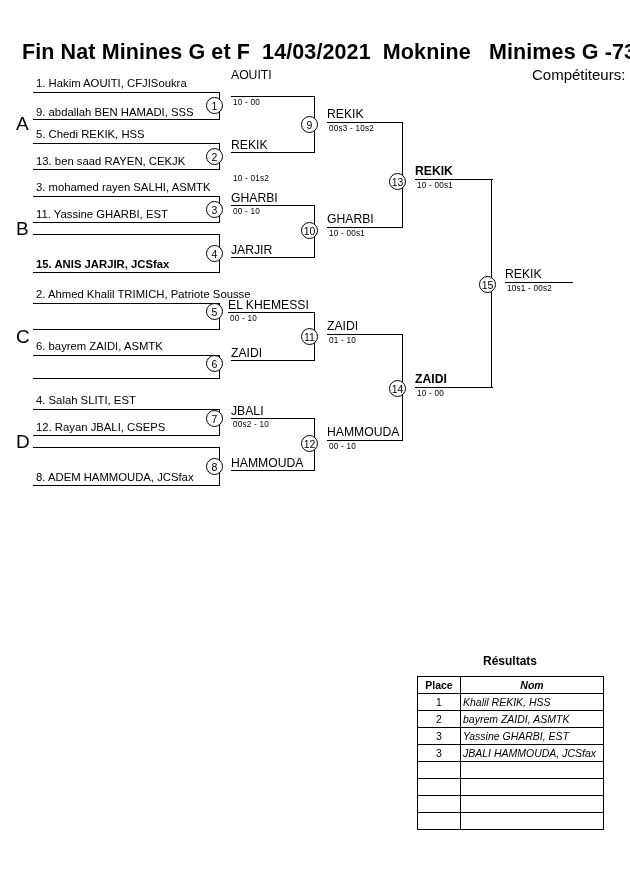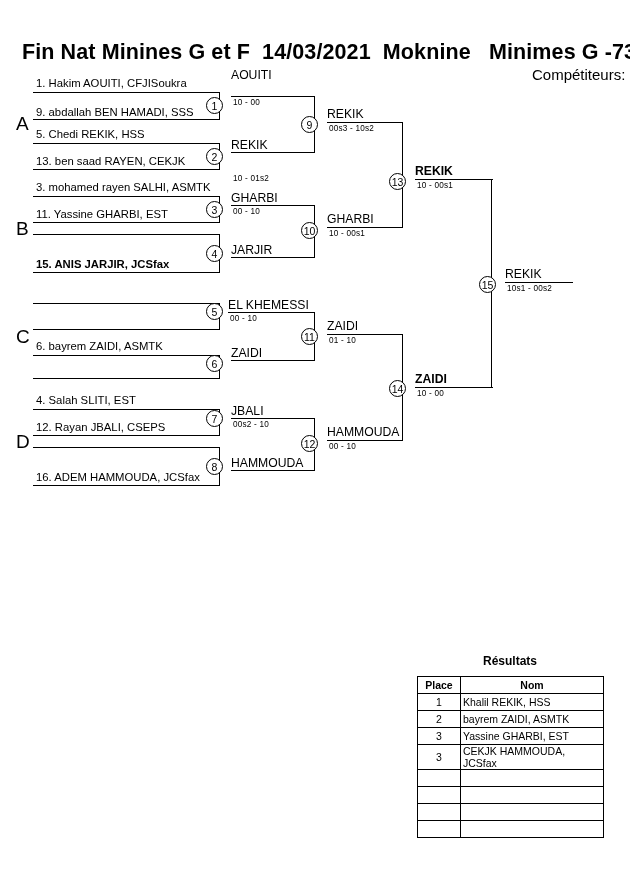--- a/index.html
+++ b/index.html
@@ -55,21 +55,21 @@
   .results-table{
     position:absolute;left:417px;top:676px;width:187px;
     border-collapse:collapse;border:1.6px solid #000;background:#fff;
   }
   .results-table th,.results-table td{
     border:1px solid #000;font-size:10.5px;height:16px;padding:0 2px;
     font-weight:normal;
   }
   .results-table th{font-weight:bold;text-align:center;}
   .col-place{width:38px;text-align:center;}
-  .col-nom{text-align:left;padding-left:6px;}
+  .col-nom{text-align:left;padding-left:6px;font-style:italic;}
 </style>
 </head>
 <body>
 
 <div class="stage">
 
   <div class="title">Fin Nat Minines G et F  14/03/2021  Moknine   Minimes G -73</div>
   <div class="competitors">Compétiteurs: 13</div>
 
   <div class="pool" style="left:16px;top:113px;">A</div>
@@ -122,20 +122,21 @@
   <div class="winner" style="left:231px;top:244px;">JARJIR</div>
   <div class="score" style="left:233px;top:259px;"></div>
   <div class="line hline" style="left:231px;top:257px;width:84px;"></div>
 
   <div class="line vline" style="left:314px;top:205px;height:53px;"></div>
   <div class="node" style="left:301px;top:222px;">10</div>
   <div class="winner" style="left:327px;top:213px;">GHARBI</div>
   <div class="score" style="left:329px;top:229px;">10 - 00s1</div>
   <div class="line hline" style="left:327px;top:227px;width:76px;"></div>
 
+  <div class="entrant" style="left:36px;top:288px;">2. Ahmed Khalil TRIMICH, Patriote Sousse</div>
   <div class="line hline" style="left:33px;top:303px;width:187px;"></div>
   <div class="line hline" style="left:33px;top:329px;width:187px;"></div>
   <div class="line vline" style="left:219px;top:303px;height:27px;"></div>
   <div class="node" style="left:206px;top:303px;">5</div>
   <div class="winner" style="left:228px;top:299px;">EL KHEMESSI</div>
   <div class="score" style="left:230px;top:314px;">00 - 10</div>
   <div class="line hline" style="left:228px;top:312px;width:87px;"></div>
 
   <div class="entrant" style="left:36px;top:340px;">6. bayrem ZAIDI, ASMTK</div>
   <div class="line hline" style="left:33px;top:355px;width:187px;"></div>
@@ -156,21 +157,21 @@
   <div class="line hline" style="left:33px;top:409px;width:187px;"></div>
   <div class="entrant" style="left:36px;top:421px;">12. Rayan JBALI, CSEPS</div>
   <div class="line hline" style="left:33px;top:435px;width:187px;"></div>
   <div class="line vline" style="left:219px;top:409px;height:27px;"></div>
   <div class="node" style="left:206px;top:410px;">7</div>
   <div class="winner" style="left:231px;top:405px;">JBALI</div>
   <div class="score" style="left:233px;top:420px;">00s2 - 10</div>
   <div class="line hline" style="left:231px;top:418px;width:84px;"></div>
 
   <div class="line hline" style="left:33px;top:447px;width:187px;"></div>
-  <div class="entrant" style="left:36px;top:471px;">16. ADEM HAMMOUDA, JCSfax</div>
+  <div class="entrant" style="left:36px;top:471px;">8. ADEM HAMMOUDA, JCSfax</div>
   <div class="line hline" style="left:33px;top:485px;width:187px;"></div>
   <div class="line vline" style="left:219px;top:447px;height:39px;"></div>
   <div class="node" style="left:206px;top:458px;">8</div>
   <div class="winner" style="left:231px;top:457px;">HAMMOUDA</div>
   <div class="score" style="left:233px;top:472px;"></div>
   <div class="line hline" style="left:231px;top:470px;width:84px;"></div>
 
   <div class="line vline" style="left:314px;top:418px;height:53px;"></div>
   <div class="node" style="left:301px;top:435px;">12</div>
   <div class="winner" style="left:327px;top:426px;">HAMMOUDA</div>
@@ -211,21 +212,21 @@
       <tr>
         <td class="col-place">2</td>
         <td class="col-nom">bayrem ZAIDI, ASMTK</td>
       </tr>
       <tr>
         <td class="col-place">3</td>
         <td class="col-nom">Yassine GHARBI, EST</td>
       </tr>
       <tr>
         <td class="col-place">3</td>
-        <td class="col-nom">CEKJK HAMMOUDA, JCSfax</td>
+        <td class="col-nom">JBALI HAMMOUDA, JCSfax</td>
       </tr>
       <tr>
         <td class="col-place">&nbsp;</td>
         <td class="col-nom">&nbsp;</td>
       </tr>
       <tr>
         <td class="col-place">&nbsp;</td>
         <td class="col-nom">&nbsp;</td>
       </tr>
       <tr>

